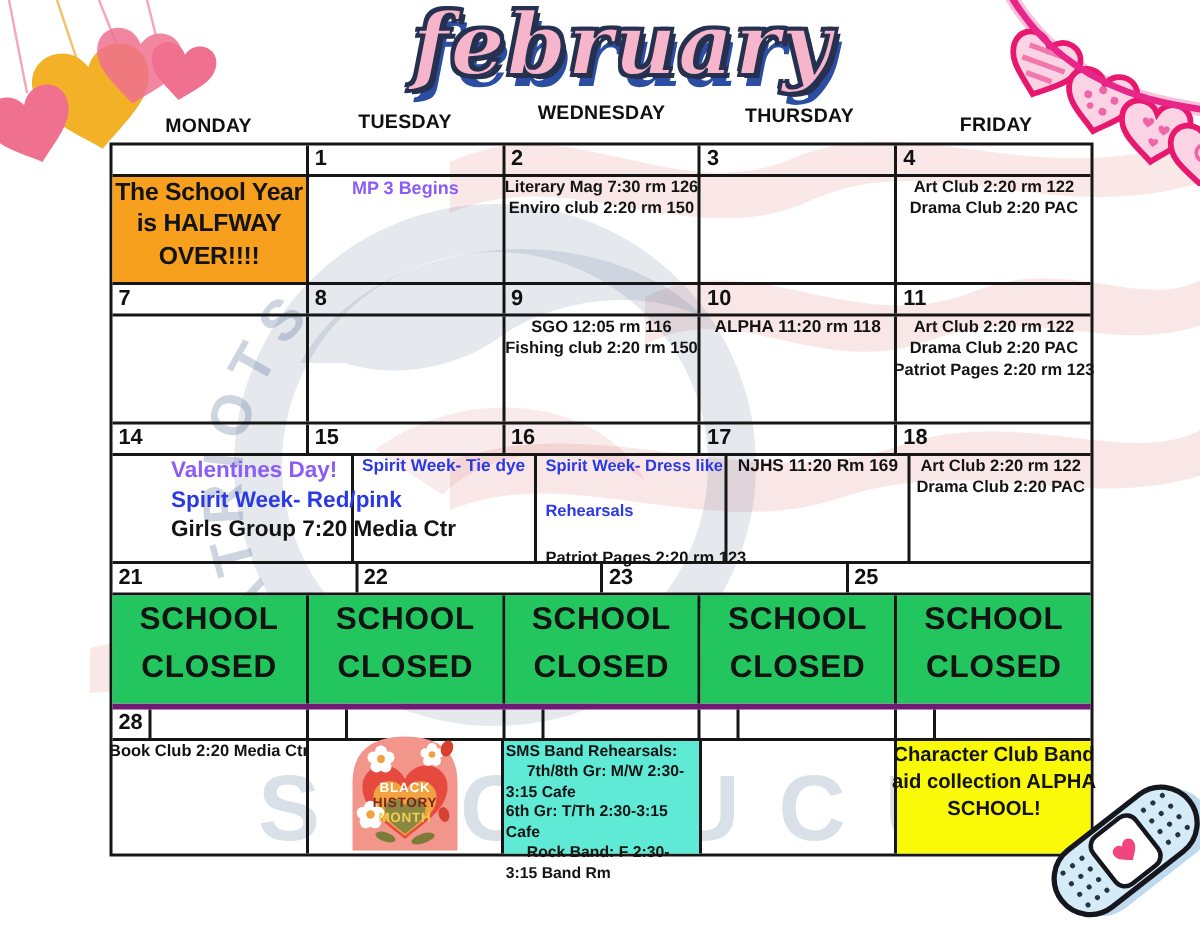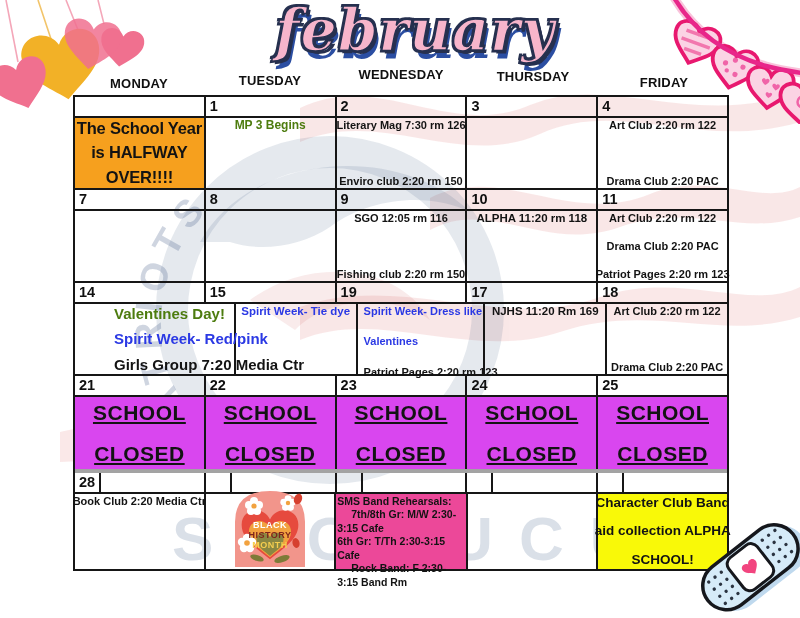--- a/index.html
+++ b/index.html
@@ -27,40 +27,40 @@
   
   .wh { position:absolute; width:132px; text-align:center; z-index:3;
         font-size:13px; font-weight:800; color:#101010; letter-spacing:0.2px; }
 
   
   #cal { position:absolute; left:73px; top:95px; width:656px; z-index:2;
          border:2px solid #161616; }
   .row { display:flex; border-bottom:2px solid #161616; }
   .row:last-child { border-bottom:none; }
   .row.nb { border-bottom:none; }
-  .row.maroon { border-top:4px solid #a3a3a3; }
+  .row.maroon { border-top:4px solid #701a75; }
   .cell { flex:1 1 0; position:relative; border-right:2px solid #161616; min-width:0; }
   .cell:last-child { border-right:none; }
   .drow { height:21px; }
   .drow.maroon { height:25px; }
   .crow { height:72px; }
   .crow5 { height:75px; }
   .dnum { display:block; padding:1px 0 0 4px; font-size:14.5px; font-weight:800; color:#101010; line-height:17px; }
   .sd { position:absolute; left:24px; top:0; bottom:0; width:0; border-left:2px solid #161616; }
 
-  .c { display:flex; flex-direction:column; justify-content:space-between; align-items:center;
+  .c { display:flex; flex-direction:column; justify-content:flex-start; align-items:center;
        font-size:11px; font-weight:bold; color:#131313; line-height:1.3; text-align:center; }
   .c .ln { white-space:nowrap; }
   .c.left { align-items:flex-start; text-align:left; padding-left:2px; }
-  .red  { color:#4d7c0f; }
+  .red  { color:#8b5cf6; }
   .blue { color:#2B39E4; }
 
   .bg-orange { background:#F6A01E; }
-  .bg-red    { background:#d946ef;text-decoration:underline; }
-  .bg-olive  { background:#ec4899; }
+  .bg-red    { background:#22c55e; }
+  .bg-olive  { background:#5eead4; }
   .bg-yellow { background:#F9F908; }
 
   .banner { font-size:16.5px; line-height:1.3; letter-spacing:-0.2px; }
   .mp3 { font-size:12px; }
   .closed { font-size:21px; font-weight:800; line-height:1.5; letter-spacing:0.5px; }
   .w3wed { align-items:flex-start; text-align:left; padding-left:6px;gap:16px; }
   .w3wed .ln.shift { margin-left:-10px; }
   .olive-txt { align-items:flex-start; text-align:left; font-size:10.5px; line-height:1.28; padding:1px 0 0 1px; }
   .olive-txt .bln { display:block; width:100%; white-space:normal; }
   .olive-txt .ind { text-indent:14px; }
@@ -223,41 +223,41 @@
     </div>
 
     <div class="row drow">
       <div class="cell">
           <span class="dnum">14</span>
         </div>
       <div class="cell">
           <span class="dnum">15</span>
         </div>
       <div class="cell">
-          <span class="dnum">19</span>
+          <span class="dnum">16</span>
         </div>
       <div class="cell">
           <span class="dnum">17</span>
         </div>
       <div class="cell">
           <span class="dnum">18</span>
         </div>
     </div>
     <div class="row crow">
       <div class="cell c left" style="font-size:15px;margin-left:37px;">
         <span class="ln red">Valentines Day!</span>
         <span class="ln blue">Spirit Week- Red/pink</span>
         <span class="ln">Girls Group 7:20 Media Ctr</span>
       </div>
       <div class="cell c single">
         <span class="ln blue">Spirit Week- Tie dye</span>
       </div>
       <div class="cell c w3wed">
         <span class="ln blue">Spirit Week- Dress like</span>
-        <span class="ln blue">Valentines</span>
+        <span class="ln blue">Rehearsals</span>
         <span class="ln">Patriot Pages 2:20 rm 123</span>
         <span class="ln shift">Enviro club 2:20 rm 150</span>
       </div>
       <div class="cell c single">
         <span class="ln">NJHS 11:20 Rm 169</span>
       </div>
       <div class="cell c">
         <span class="ln">Art Club 2:20 rm 122</span>
         <span class="ln">Drama Club 2:20 PAC</span>
       </div>
@@ -265,23 +265,20 @@
 
     <div class="row drow">
       <div class="cell">
           <span class="dnum">21</span>
         </div>
       <div class="cell">
           <span class="dnum">22</span>
         </div>
       <div class="cell">
           <span class="dnum">23</span>
-        </div>
-      <div class="cell">
-          <span class="dnum">24</span>
         </div>
       <div class="cell">
           <span class="dnum">25</span>
         </div>
     </div>
     <div class="row crow nb">
       <div class="cell c bg-red closed">
         <span class="ln">SCHOOL</span>
         <span class="ln">CLOSED</span>
       </div>

